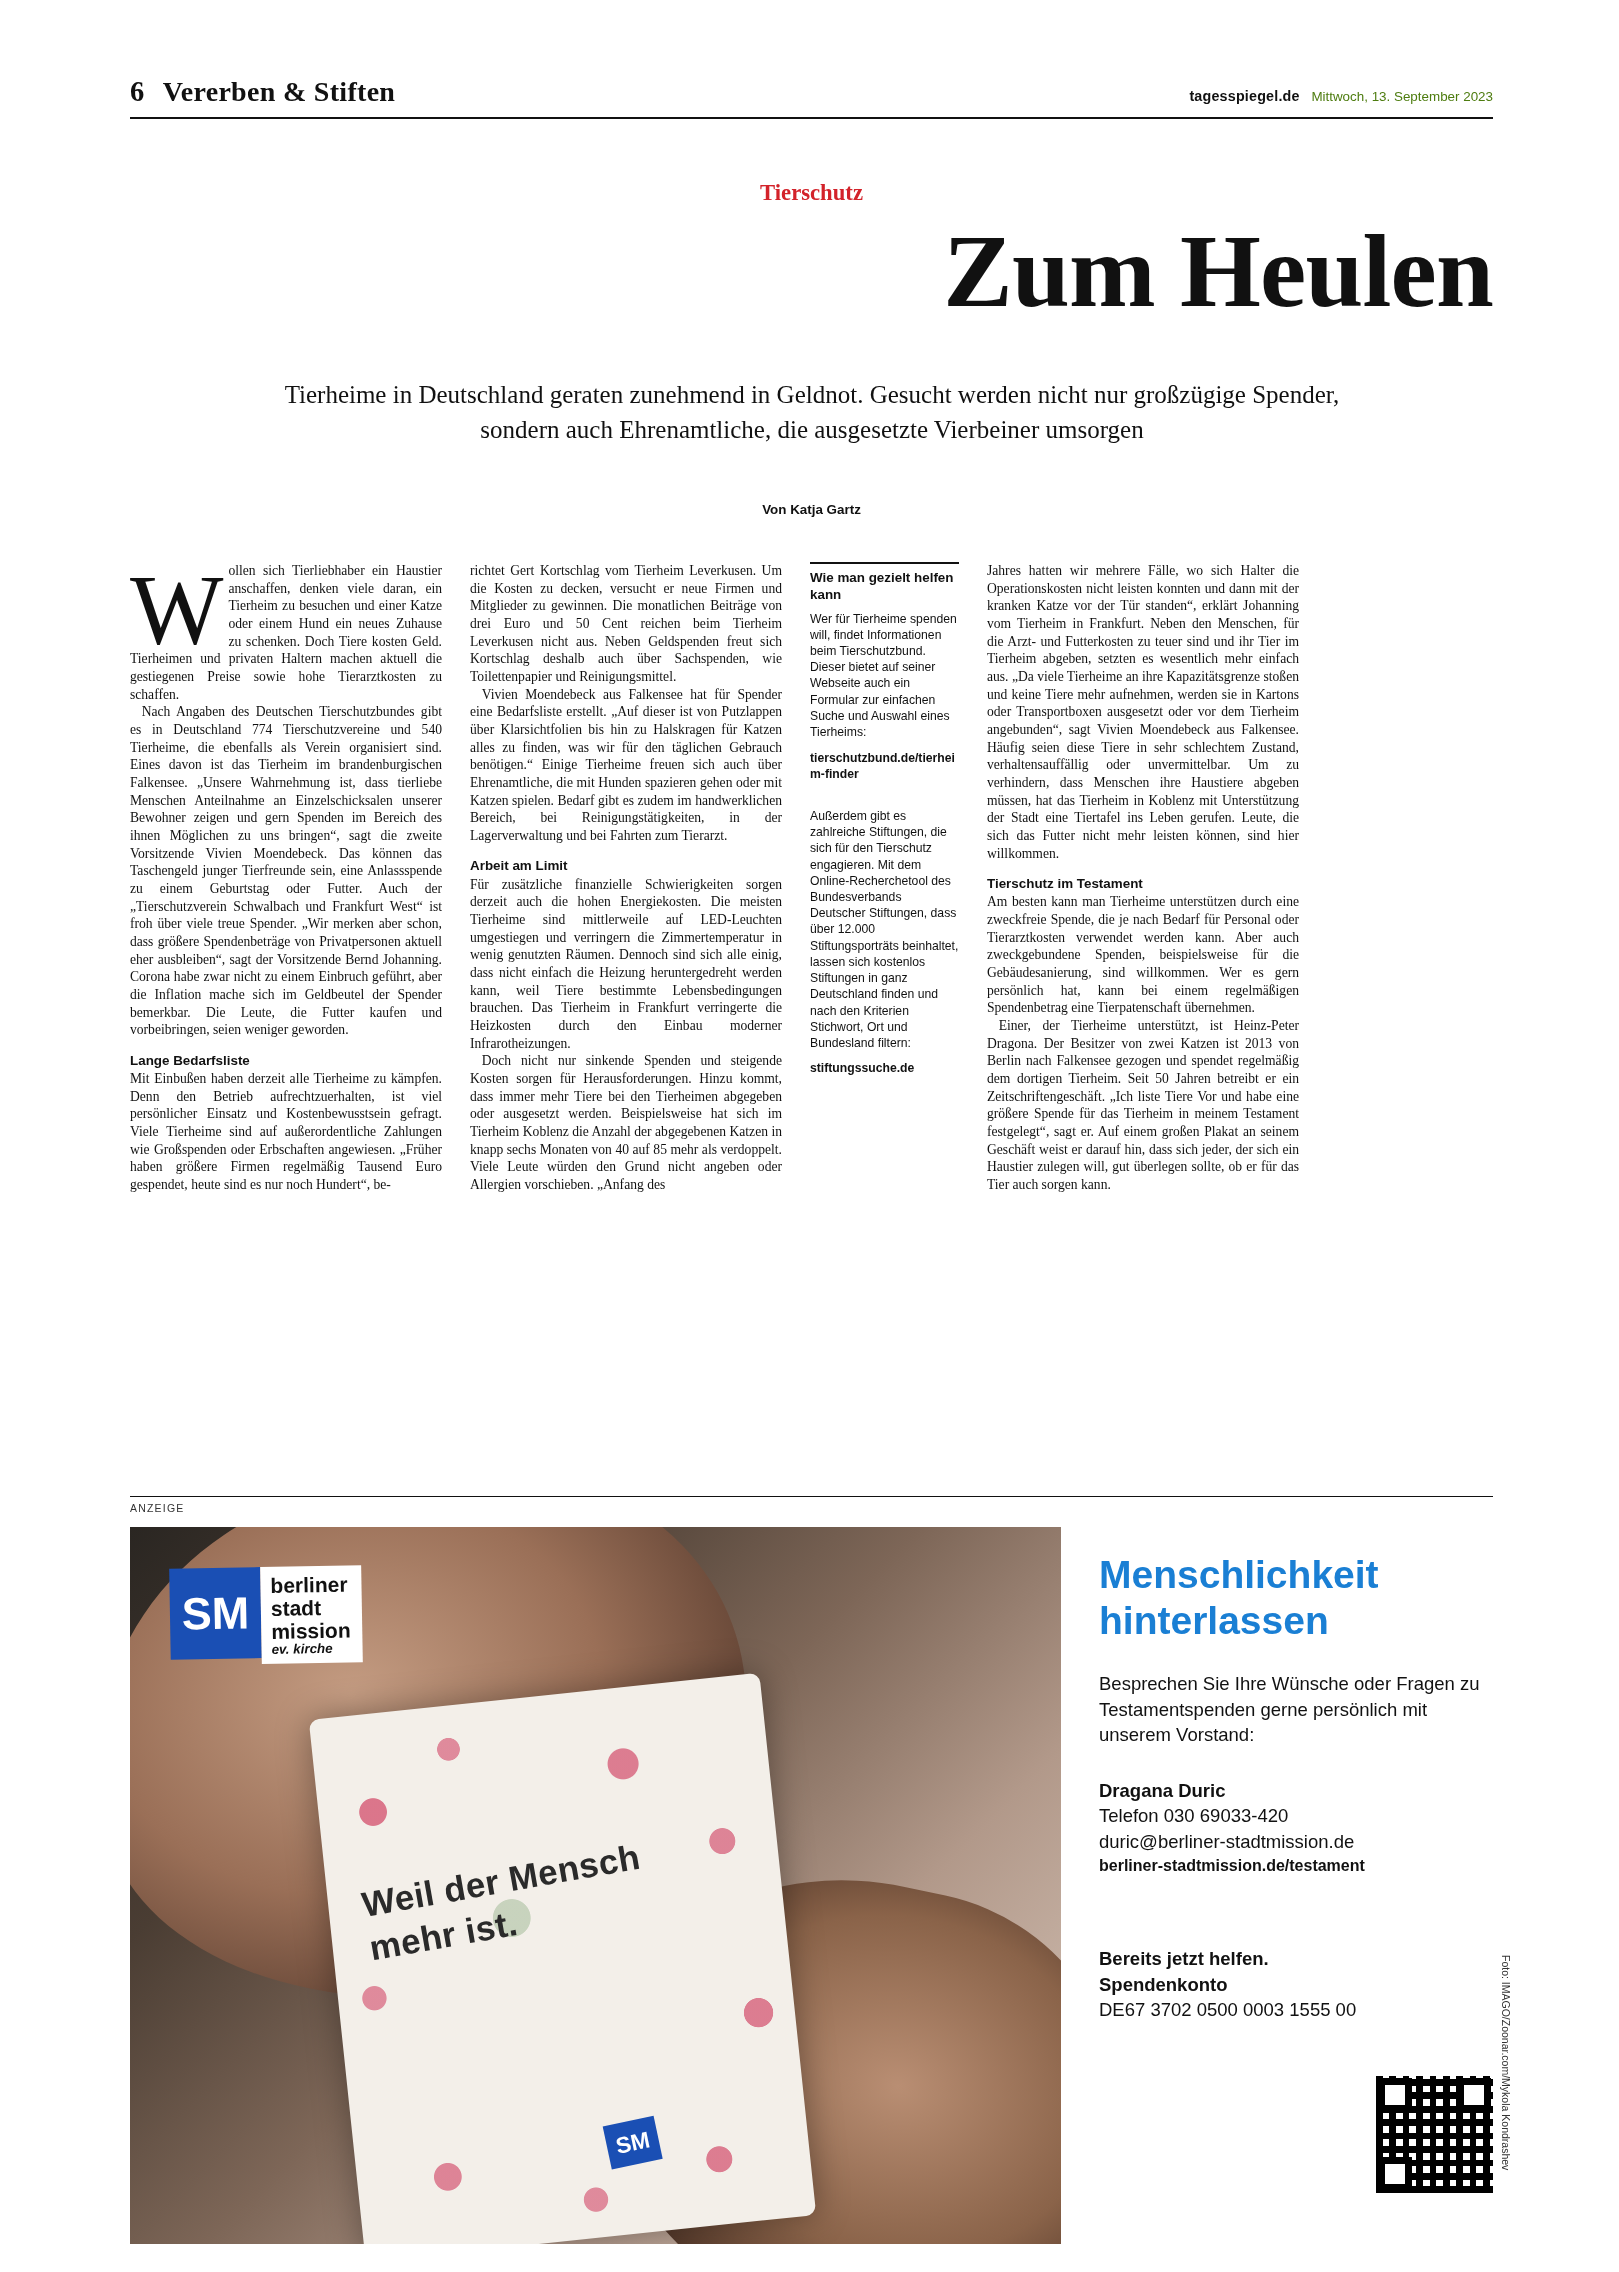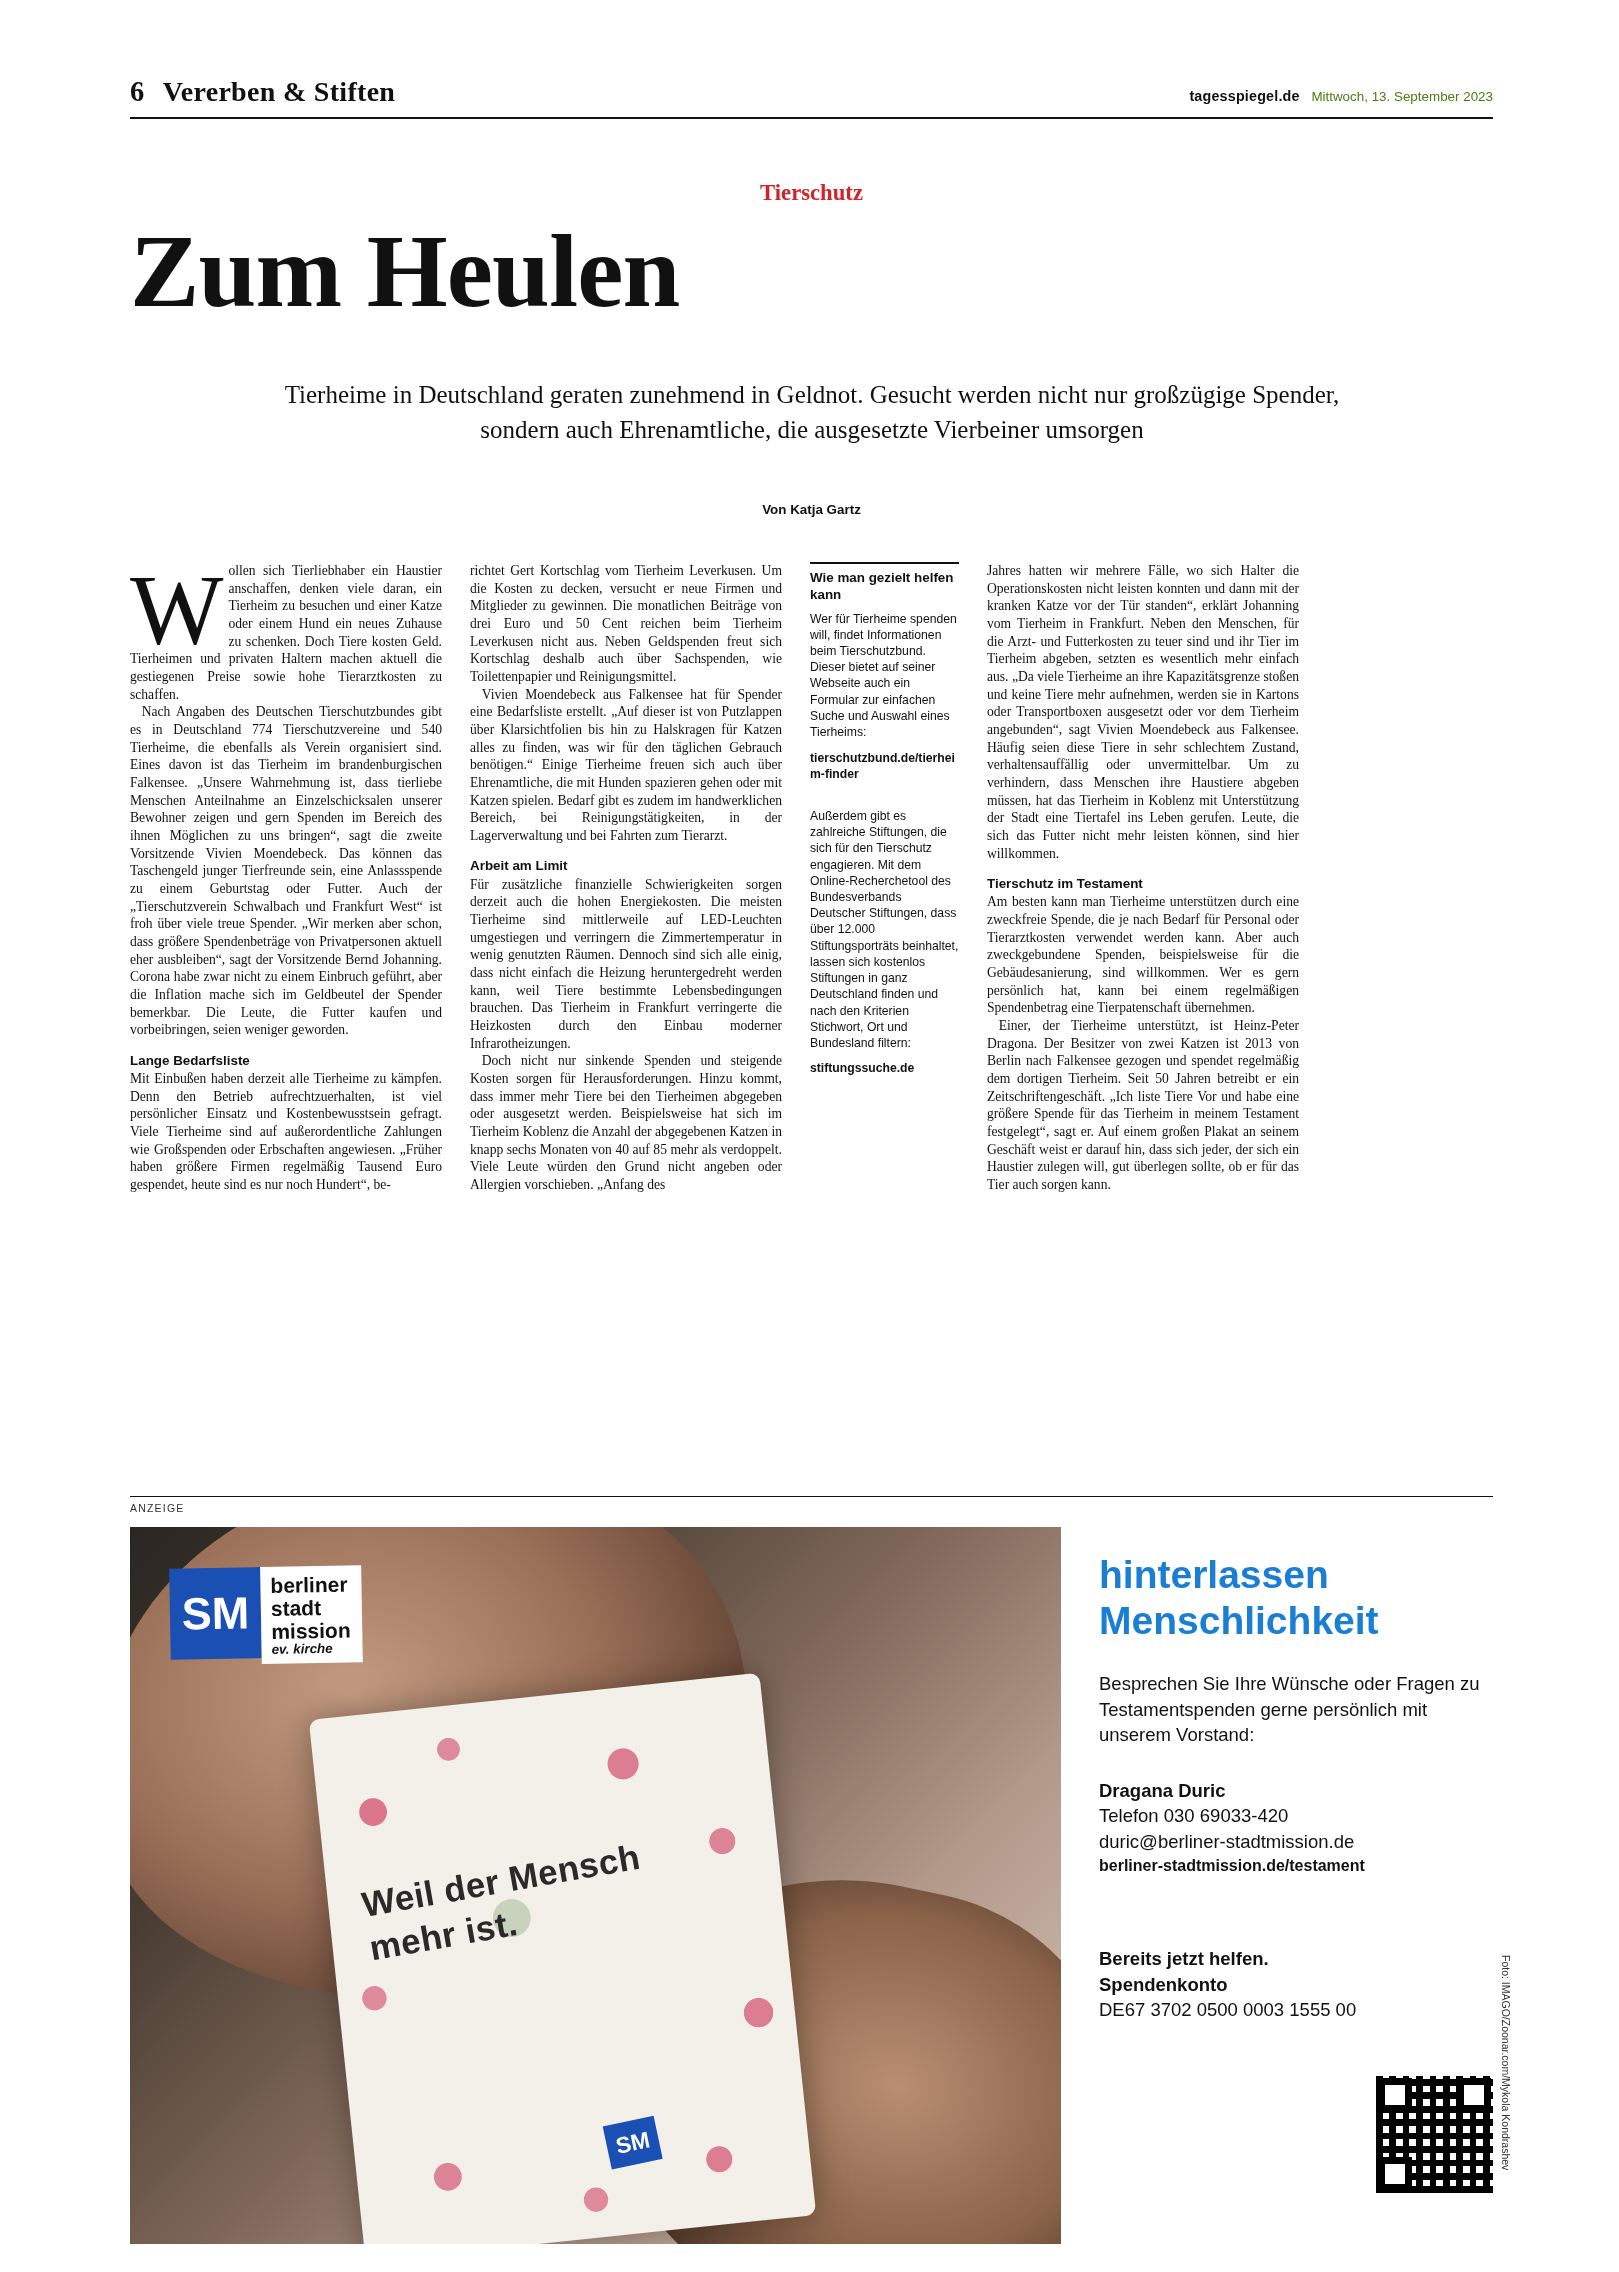--- a/index.html
+++ b/index.html
@@ -50,21 +50,21 @@
   
   .kicker {
     position:absolute; top:180px; left:130px; width:1363px;
     text-align:center;
     color:#d3222a;
     font-family:"Liberation Serif", serif;
     font-size:22.7px; font-weight:bold;
   }
   .headline {
     position:absolute; top:216px; left:130px; width:1363px;
-    text-align:left;
+    text-align:right;
     font-family:"Liberation Serif", serif;
     font-weight:bold;
     font-size:104px;
     line-height:1.05;
     letter-spacing:-0.8px;
   }
   .standfirst {
     position:absolute; top:378px; left:252px; width:1120px;
     text-align:center;
     font-family:"Liberation Serif", serif;
@@ -358,22 +358,22 @@
         <span>berliner</span>
         <span>stadt</span>
         <span>mission</span>
         <span class="small">ev. kirche</span>
       </div>
     </div>
   </div>
 
   <div class="ad-text">
     <div class="ad-head">
+      <div>Menschlichkeit</div>
       <div>hinterlassen</div>
-      <div>Menschlichkeit</div>
     </div>
     <div class="ad-body">Besprechen Sie Ihre Wünsche oder Fragen zu Testamentspenden gerne persönlich mit unserem Vorstand:</div>
     <div class="ad-contact-name">Dragana Duric</div>
     <div class="ad-contact-line">Telefon 030 69033-420</div>
     <div class="ad-contact-line">duric@berliner-stadtmission.de</div>
     <div class="ad-contact-web">berliner-stadtmission.de/testament</div>
     <div class="ad-donate">
       <div class="b">Bereits jetzt helfen.</div>
       <div class="b">Spendenkonto</div>
       <div class="n">DE67 3702 0500 0003 1555 00</div>

